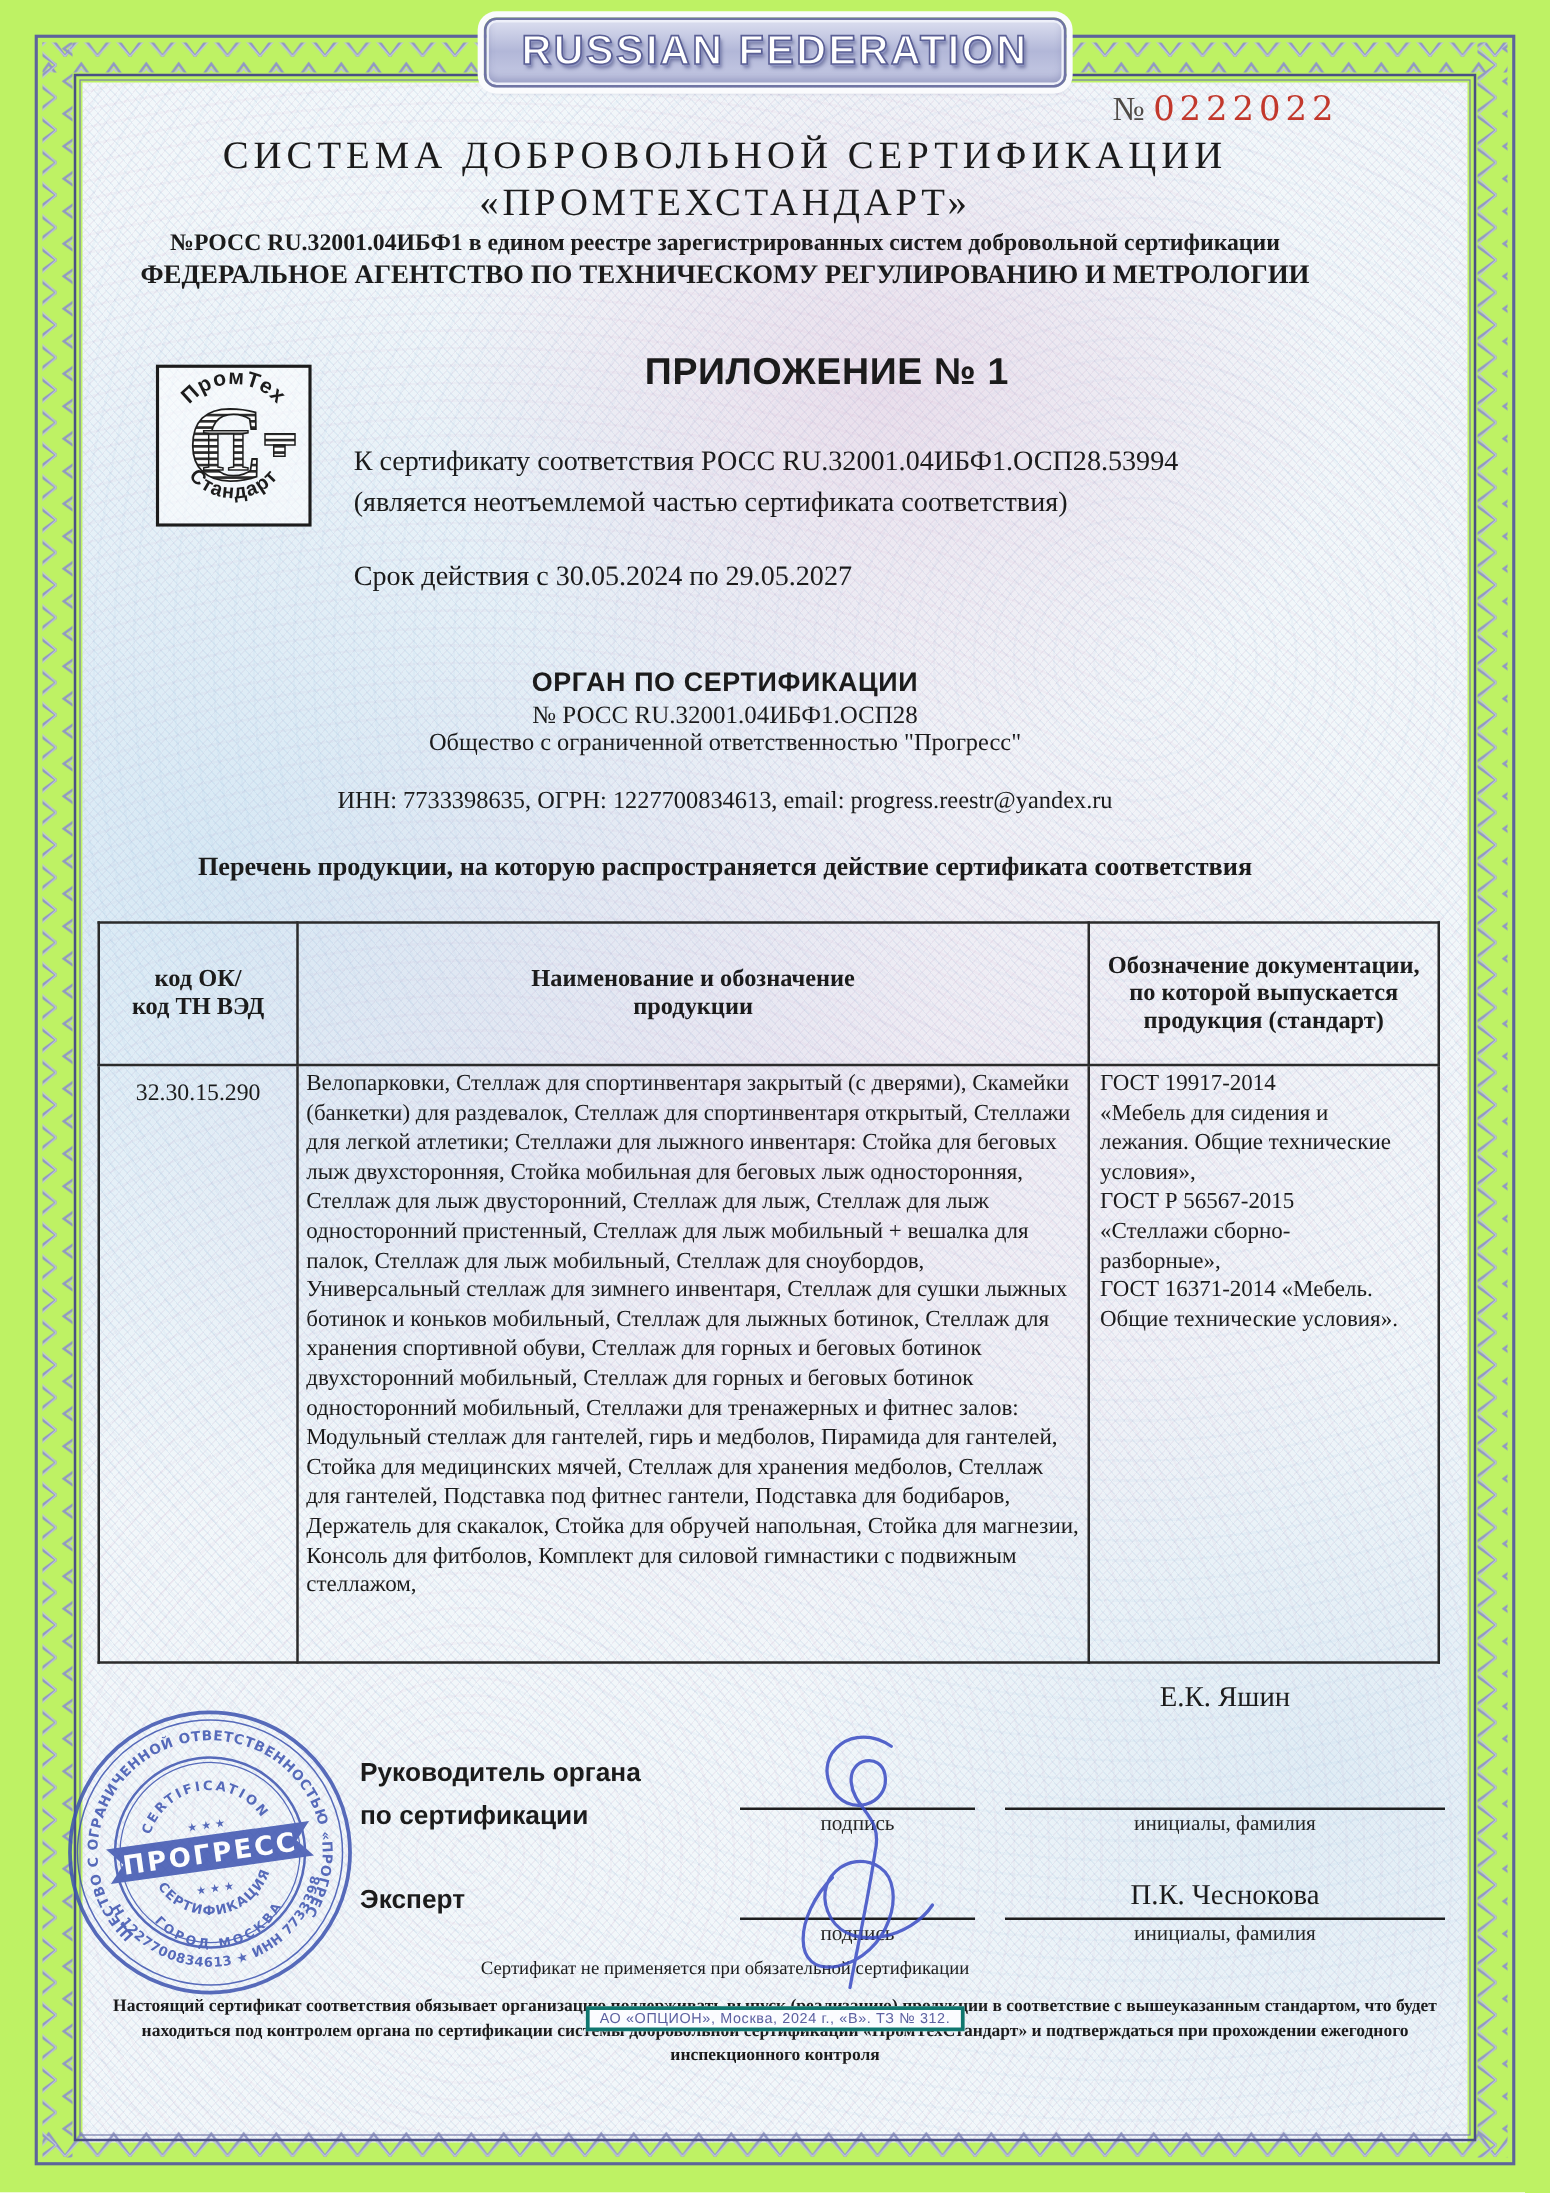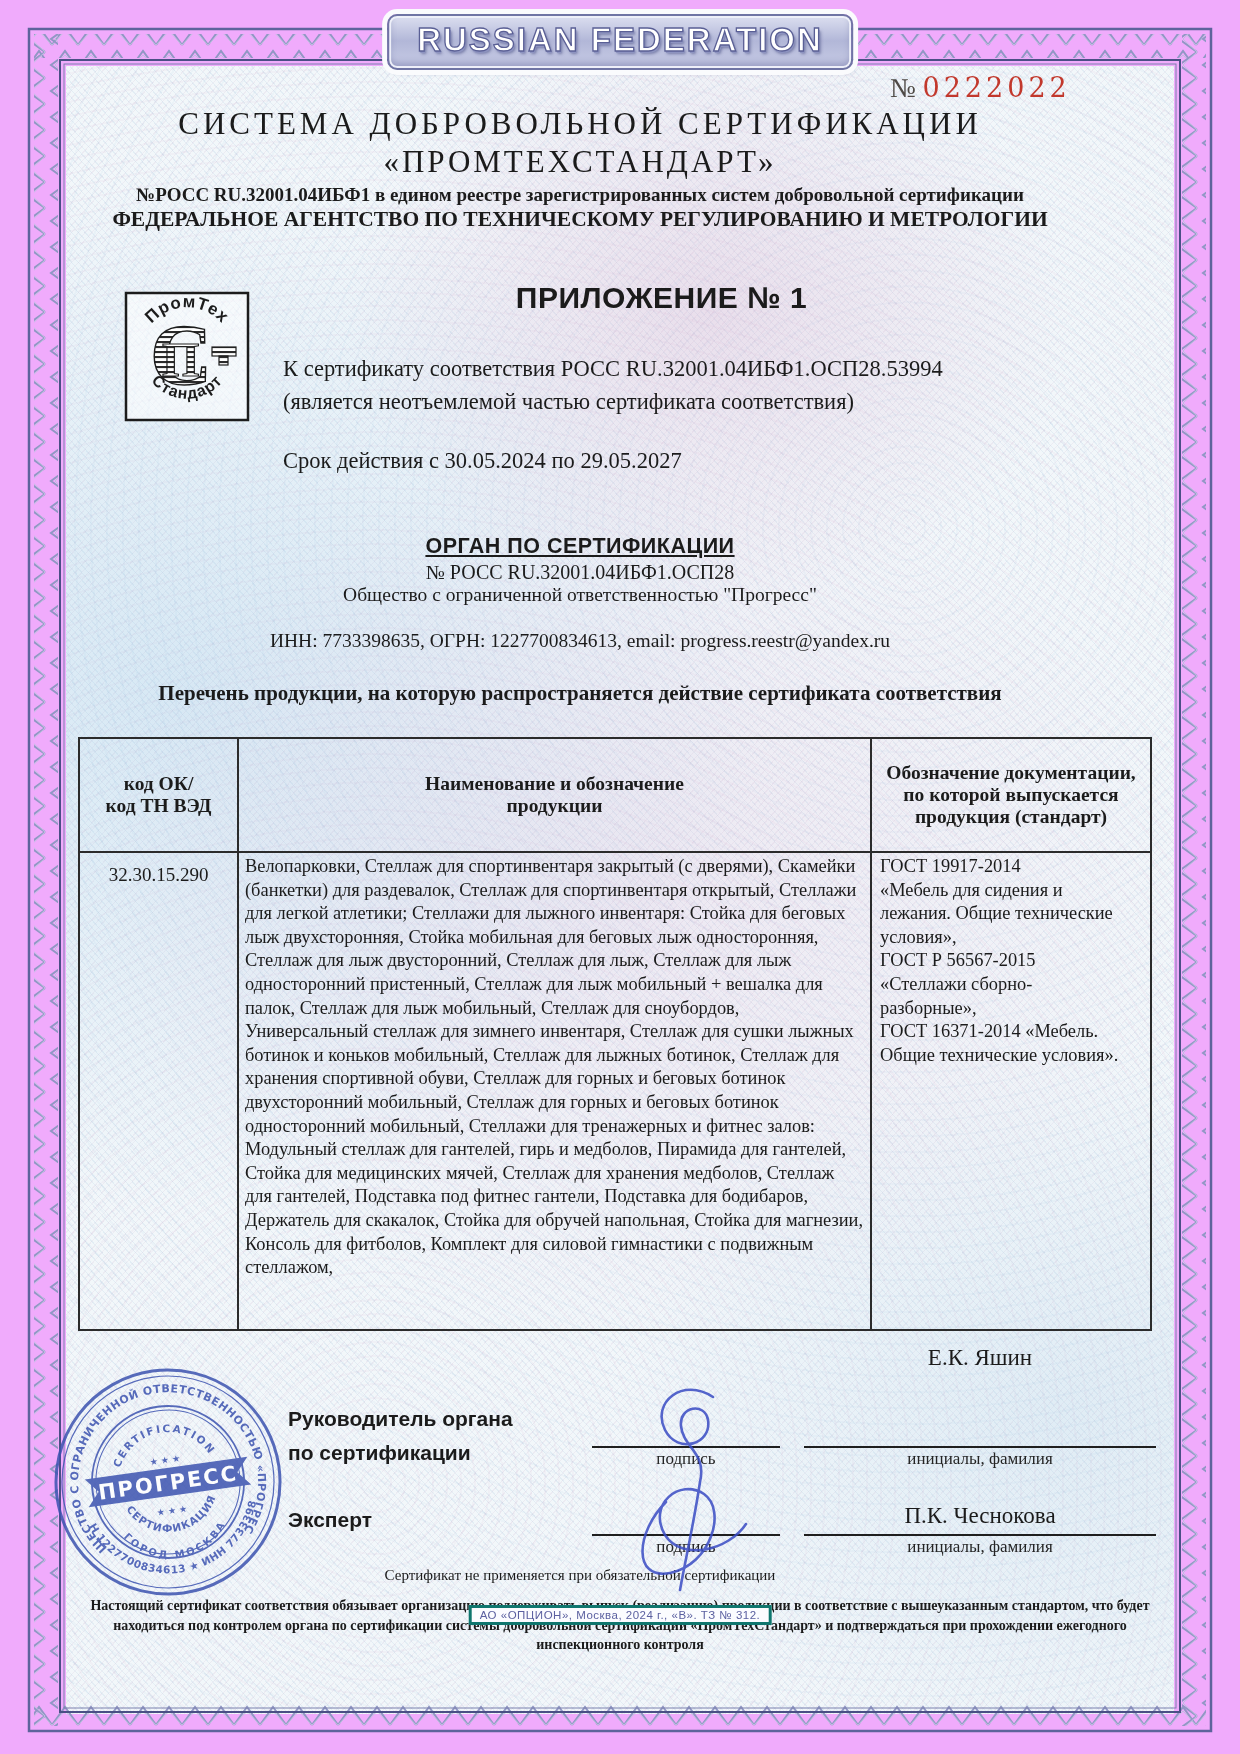--- a/index.html
+++ b/index.html
@@ -1,16 +1,16 @@
 <!DOCTYPE html>
 <html><head>
 <meta charset="utf-8">
 <style>
   html,body{margin:0;padding:0;background:#ffffff;}
-  .page{position:relative;width:1240px;height:1754px;background:#f0abfc;overflow:hidden;
+  .page{position:relative;width:1240px;height:1754px;background:#bef264;overflow:hidden;
         font-family:"Liberation Serif","DejaVu Serif",serif;color:#1b1b1b;}
   
   .bg{position:absolute;left:66px;top:66px;width:1108px;height:1648px;z-index:1;
       background-color:#f2f7fa;
       background-image:
         radial-gradient(ellipse 520px 420px at 58% 15%, rgba(214,170,205,0.32), rgba(214,170,205,0) 70%),
         radial-gradient(ellipse 760px 620px at 52% 50%, rgba(219,178,212,0.22), transparent 72%),
         radial-gradient(ellipse 820px 720px at 10% 38%, rgba(151,198,231,0.30), transparent 72%),
         radial-gradient(ellipse 620px 520px at 90% 82%, rgba(170,205,230,0.26), transparent 70%),
         repeating-linear-gradient(48deg, rgba(126,170,205,0.13) 0 1px, transparent 1px 5px),
@@ -37,21 +37,21 @@
 
   .sys1{top:106px;font-size:31px;letter-spacing:4px;}
   .sys2{top:144px;font-size:31px;letter-spacing:3px;}
   .reg{top:184px;font-size:19px;font-weight:bold;}
   .agency{top:207px;font-size:21.5px;font-weight:bold;}
   .apx-title{left:283px;width:757px;top:281px;text-align:center;font-size:30px;font-weight:800;letter-spacing:0.5px;}
   .certline{left:283px;top:356px;font-size:22.5px;}
   .intline{left:283px;top:389px;font-size:22.5px;}
   .validity{left:283px;top:448px;font-size:22.5px;}
 
-  .org-head{top:534px;font-size:21.5px;font-weight:800;letter-spacing:0.5px;text-decoration:underline;}
+  .org-head{top:534px;font-size:21.5px;font-weight:800;letter-spacing:0.5px;}
   .org-num{top:561px;font-size:20px;}
   .org-name{top:584px;font-size:19.5px;}
   .org-addr{top:607px;font-size:19.5px;}
   .org-cont{top:630px;font-size:19.5px;}
   .tbl-cap{top:681px;font-size:21px;font-weight:bold;}
 
   table.products{position:absolute;z-index:4;left:78px;top:737px;width:1072px;border-collapse:collapse;table-layout:fixed;border-radius:25px;}
   table.products td{border:2px solid #2b2b2b;vertical-align:top;}
   .th{font-size:19.5px;font-weight:bold;text-align:center;vertical-align:middle !important;padding:4px 8px;}
   .cell-code{font-size:19px;text-align:center;padding-top:11px;}

